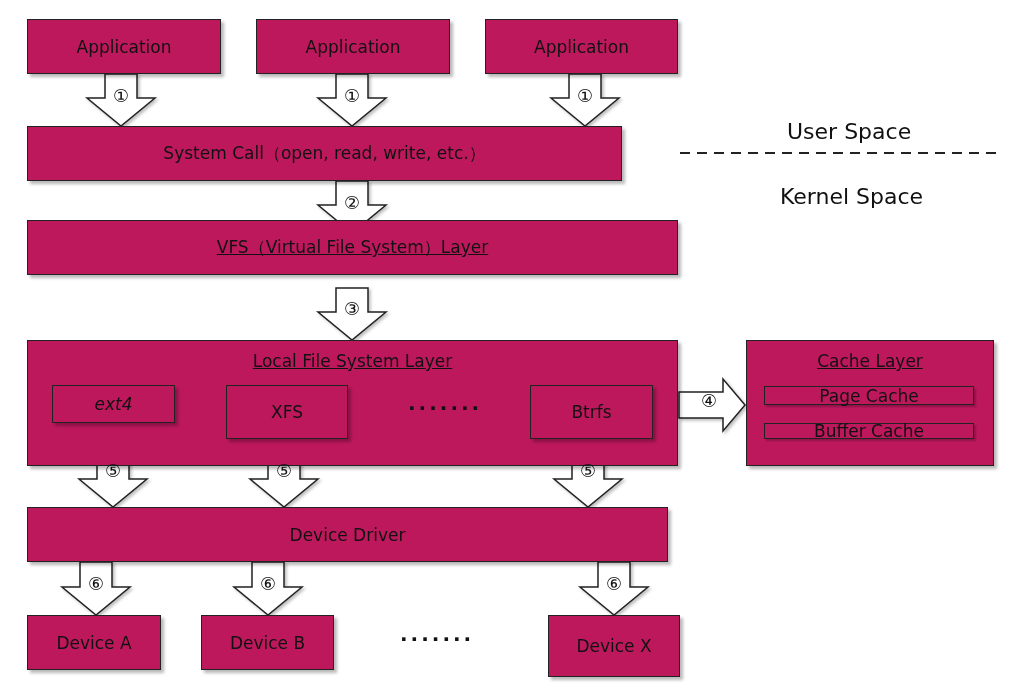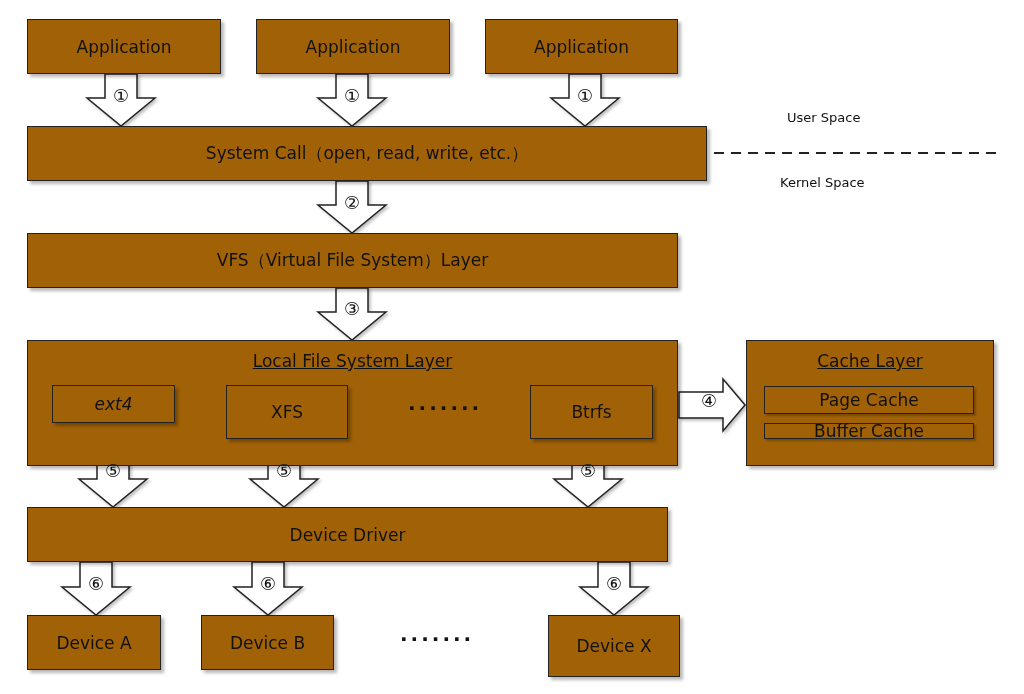--- a/index.html
+++ b/index.html
@@ -1,19 +1,19 @@
 <!DOCTYPE html>
 <html><head>
 <meta charset="utf-8">
 <style>
   html,body{margin:0;padding:0;background:#fff;}
   body{width:1024px;height:694px;position:relative;overflow:hidden;font-family:"DejaVu Sans","Liberation Sans",sans-serif;color:#111;}
-  .box{position:absolute;box-sizing:border-box;border:1.5px solid #222;background:#a16207;box-shadow:3px 3px 3px rgba(0,0,0,0.28);display:flex;align-items:center;justify-content:center;font-size:17px;}
+  .box{position:absolute;box-sizing:border-box;border:1.5px solid #222;background:#be185d;box-shadow:3px 3px 3px rgba(0,0,0,0.28);display:flex;align-items:center;justify-content:center;font-size:17px;}
   .box.top{align-items:flex-start;padding-top:10px;text-decoration:underline;}
-  .label{position:absolute;font-size:13px;white-space:nowrap;}
+  .label{position:absolute;font-size:22px;white-space:nowrap;margin-top:9px;}
   .dots{position:absolute;font-size:20px;letter-spacing:3px;font-weight:bold;}
   svg.arrows{position:absolute;left:0;top:0;}
   .num{position:absolute;font-size:18px;width:26px;text-align:center;line-height:22px;}
 </style>
 </head>
 <body>
 
 <svg class="arrows" width="1024" height="694">
   <defs>
     <filter id="sh" x="-20%" y="-20%" width="150%" height="150%">
@@ -41,49 +41,49 @@
 <div class="box" style="left:27px;top:19px;width:194px;height:55px;">
     <span>Application</span>
   </div>
 <div class="box" style="left:256px;top:19px;width:194px;height:55px;">
     <span>Application</span>
   </div>
 <div class="box" style="left:485px;top:19px;width:193px;height:55px;">
     <span>Application</span>
   </div>
 
-<div class="box" style="left:27px;top:126px;width:680px;height:55px;">
+<div class="box" style="left:27px;top:126px;width:595px;height:55px;">
     <span>System Call（open, read, write, etc.）</span>
   </div>
 
 <div class="label" style="left:787px;top:110px;">User Space</div>
 <div class="label" style="left:780px;top:175px;">Kernel Space</div>
 
-<div class="box" style="left:27px;top:233px;width:651px;height:55px;">
+<div class="box" style="left:27px;top:220px;width:651px;height:55px;text-decoration:underline;">
     <span>VFS（Virtual File System）Layer</span>
   </div>
 
 <div class="box top" style="left:27px;top:340px;width:651px;height:126px;">
     <span>Local File System Layer</span>
   </div>
 <div class="box" style="left:52px;top:385px;width:123px;height:38px;font-style:italic;">
     <span>ext4</span>
   </div>
 <div class="box" style="left:226px;top:385px;width:122px;height:54px;">
     <span>XFS</span>
   </div>
 <div class="dots" style="left:408px;top:396px;">·······</div>
 <div class="box" style="left:530px;top:385px;width:123px;height:54px;">
     <span>Btrfs</span>
   </div>
 
 <div class="box top" style="left:746px;top:340px;width:248px;height:126px;">
     <span>Cache Layer</span>
   </div>
-<div class="box" style="left:764px;top:386px;width:210px;height:28px;box-shadow:2px 2px 2px rgba(0,0,0,0.25);">
+<div class="box" style="left:764px;top:386px;width:210px;height:19px;box-shadow:2px 2px 2px rgba(0,0,0,0.25);">
     <span>Page Cache</span>
   </div>
 <div class="box" style="left:764px;top:423px;width:210px;height:16px;box-shadow:2px 2px 2px rgba(0,0,0,0.25);">
     <span>Buffer Cache</span>
   </div>
 
 <div class="box" style="left:27px;top:507px;width:641px;height:55px;">
     <span>Device Driver</span>
   </div>
 

